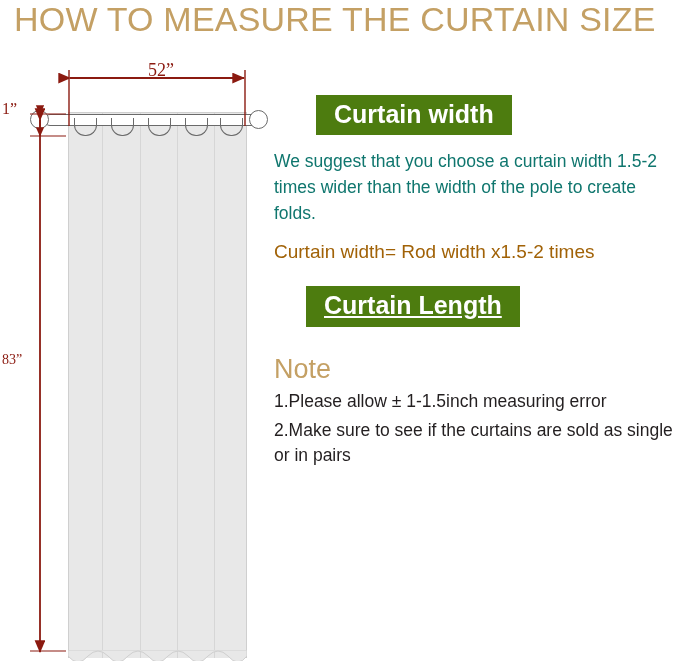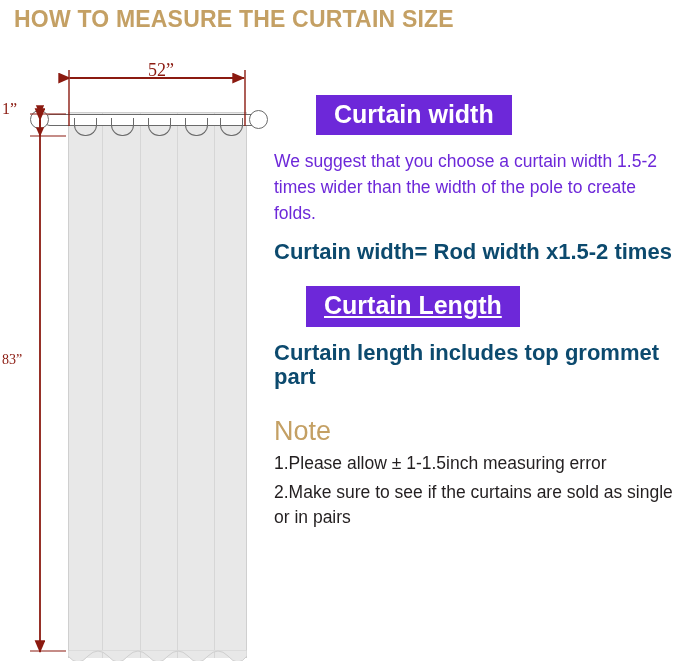--- a/index.html
+++ b/index.html
@@ -16,22 +16,22 @@
     overflow: hidden;
   }
 
   
   #title {
     position: absolute;
     left: 14px;
     top: 0px;
     width: 650px;
     height: 38px;
-    font-size: 23px;
-    font-weight: bold;
+    font-size: 34px;
+    font-weight: normal;
     letter-spacing: 0.2px;
     color: #c4a064;
     white-space: nowrap;
     line-height: 38px;
   }
 
   
   #diagram {
     position: absolute;
     left: 0;
@@ -130,42 +130,42 @@
   
   #right {
     position: absolute;
     left: 268px;
     top: 95px;
     width: 411px;
   }
 
   .banner {
     display: inline-block;
-    background: #6d28d9;
+    background: #4d7c0f;
     color: #ffffff;
     font-size: 25px;
     font-weight: bold;
     padding: 6px 18px 8px 18px;
     line-height: 1.05;
     white-space: nowrap;
   }
   #banner-width { margin-left: 48px; }
   #banner-length { margin-left: 38px; margin-top: 0; text-decoration: underline; }
 
   .para {
     font-size: 17.5px;
     line-height: 26px;
-    color: #6d28d9;
+    color: #0f766e;
     margin: 13px 16px 0 6px;
     width: 405px;
   }
   .bold-line {
-    font-size: 22px;
-    font-weight: bold;
-    color: #0c4a6e;
+    font-size: 19px;
+    font-weight: normal;
+    color: #a16207;
     margin: 14px 0 0 6px;
     line-height: 24px;
   }
 
   #note-title {
     font-size: 27px;
     font-weight: normal;
     color: #c4a064;
     margin: 26px 0 0 6px;
     line-height: 32px;
@@ -238,18 +238,17 @@
 
 <div id="right">
 
   <div class="banner" id="banner-width">Curtain width</div>
   <div class="para">We suggest that you choose a curtain width 1.5-2 times wider than the width of the pole to create folds.</div>
   <div class="bold-line">Curtain width= Rod width x1.5-2 times</div>
 
   <div class="spacer-width"></div>
 
   <div class="banner" id="banner-length">Curtain Length</div>
-  <div class="bold-line">Curtain length includes top grommet part</div>
 
   <div id="note-title">Note</div>
   <div class="note-line">1.Please allow ± 1-1.5inch measuring error</div>
   <div class="note-line">2.Make sure to see if the curtains are sold as single or in pairs</div>
 </div>
 
 </body></html>

